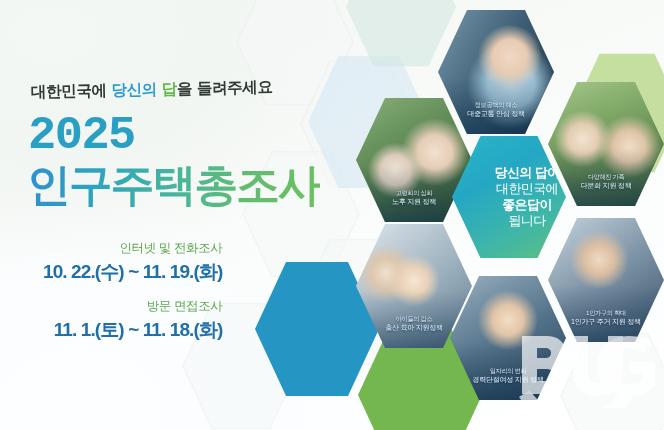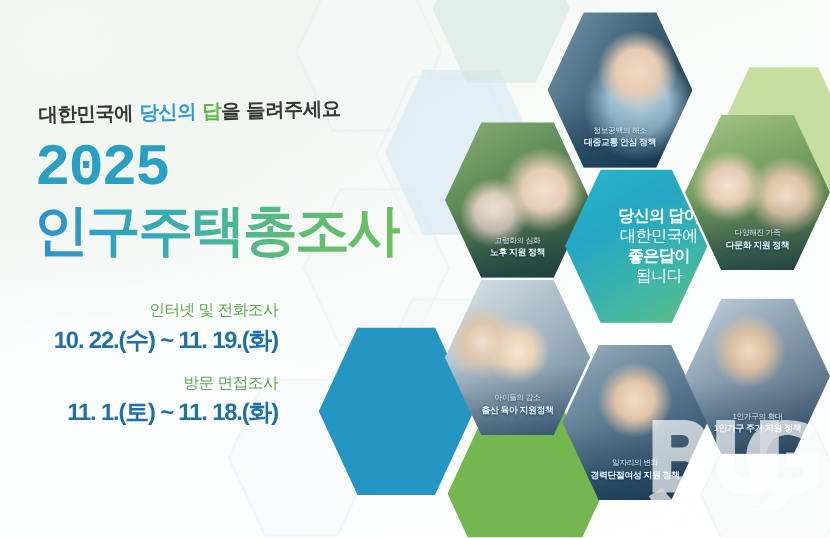--- a/index.html
+++ b/index.html
@@ -42,21 +42,21 @@
   }
   .hexphoto .ph{position:absolute;inset:0;}
   .hexphoto .cap{
     position:absolute;left:0;right:0;bottom:14%;
     text-align:center;color:#eaf6ff;
     text-shadow:0 1px 2px rgba(0,40,70,.85);
     line-height:1.18;letter-spacing:-.3px;
     padding:0 6px;box-sizing:border-box;
   }
   .hexphoto .cap .l1{display:block;font-size:6.2px;font-weight:400;opacity:.93;}
-  .hexphoto .cap .l2{display:block;font-size:7.1px;font-weight:700;margin-top:1px;}
+  .hexphoto .cap .l2{display:block;font-size:7.1px;font-weight:400;margin-top:1px;}
   .hexphoto .shade{
     position:absolute;left:0;right:0;bottom:0;height:46%;
     background:linear-gradient(to top,rgba(10,45,75,.55) 0%,rgba(10,45,75,.18) 60%,rgba(10,45,75,0) 100%);
   }
 
   
   .hexmsg{
     position:absolute;
     clip-path:polygon(25% 1.5%,75% 1.5%,100% 50%,75% 98.5%,25% 98.5%,0% 50%);
     background:linear-gradient(150deg,#2ab6c8 0%,#24a7c4 35%,#3fb6a8 70%,#62bf7d 100%);
@@ -168,21 +168,21 @@
             radial-gradient(circle at 68% 44%, #f3e0cf 0%, #e5cdb6 16%, rgba(229,205,182,0) 32%),
             linear-gradient(150deg,#8fae7d 0%,#6f9a63 24%,#567f4f 50%,#3f6340 76%,#2e4a33 100%);">
     </div>
     <div class="shade"></div>
     <div class="cap">
       <span class="l1">고령화의 심화</span>
       <span class="l2">노후 지원 정책</span>
     </div>
   </div>
 
-  <div class="hexphoto" style="left:548px;top:90px;width:116px;height:128px;">
+  <div class="hexphoto" style="left:548px;top:80px;width:116px;height:128px;">
     <div class="ph" style="background:
             radial-gradient(circle at 30% 46%, #f2e3cf 0%, #e3cdb2 14%, rgba(227,205,178,0) 27%),
             radial-gradient(circle at 70% 52%, #f0dcc6 0%, #dfc5a8 15%, rgba(223,197,168,0) 30%),
             linear-gradient(160deg,#a8c98e 0%,#86ae6d 26%,#6a9258 52%,#4f7347 78%,#3a5a3a 100%);">
     </div>
     <div class="shade"></div>
     <div class="cap">
       <span class="l1">다양해진 가족</span>
       <span class="l2">다문화 지원 정책</span>
     </div>
@@ -206,21 +206,21 @@
             radial-gradient(circle at 26% 40%, #f0e0cd 0%, #ddc6ad 13%, rgba(221,198,173,0) 26%),
             linear-gradient(140deg,#dfe6ea 0%,#c2cfd8 24%,#9fb3c0 52%,#7d95a6 78%,#64798c 100%);">
     </div>
     <div class="shade"></div>
     <div class="cap">
       <span class="l1">아이들의 감소</span>
       <span class="l2">출산 육아 지원정책</span>
     </div>
   </div>
 
-  <div class="hexphoto" style="left:548px;top:237px;width:116px;height:128px;">
+  <div class="hexphoto" style="left:548px;top:216px;width:116px;height:128px;">
     <div class="ph" style="background:
             radial-gradient(circle at 44% 34%, #f0dac3 0%, #dcbfa2 14%, rgba(220,191,162,0) 28%),
             linear-gradient(145deg,#c9d6de 0%,#a5b7c5 22%,#7d93a6 48%,#5a7186 74%,#43566a 100%);">
     </div>
     <div class="shade"></div>
     <div class="cap">
       <span class="l1">1인가구의 확대</span>
       <span class="l2">1인가구 주거 지원 정책</span>
     </div>
   </div>

